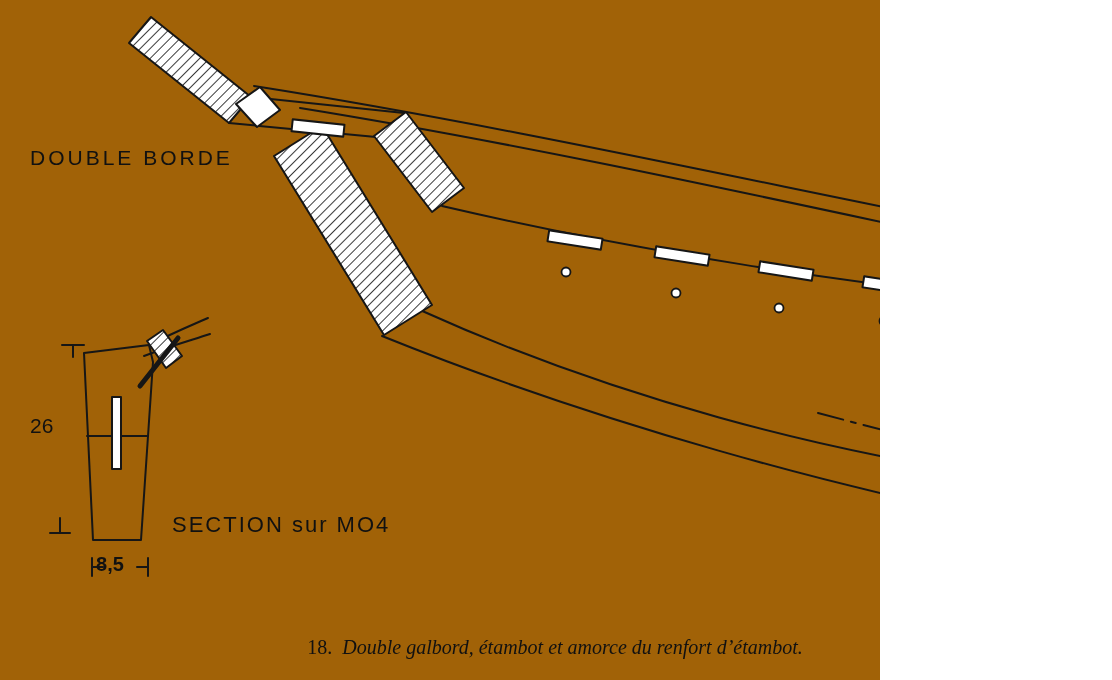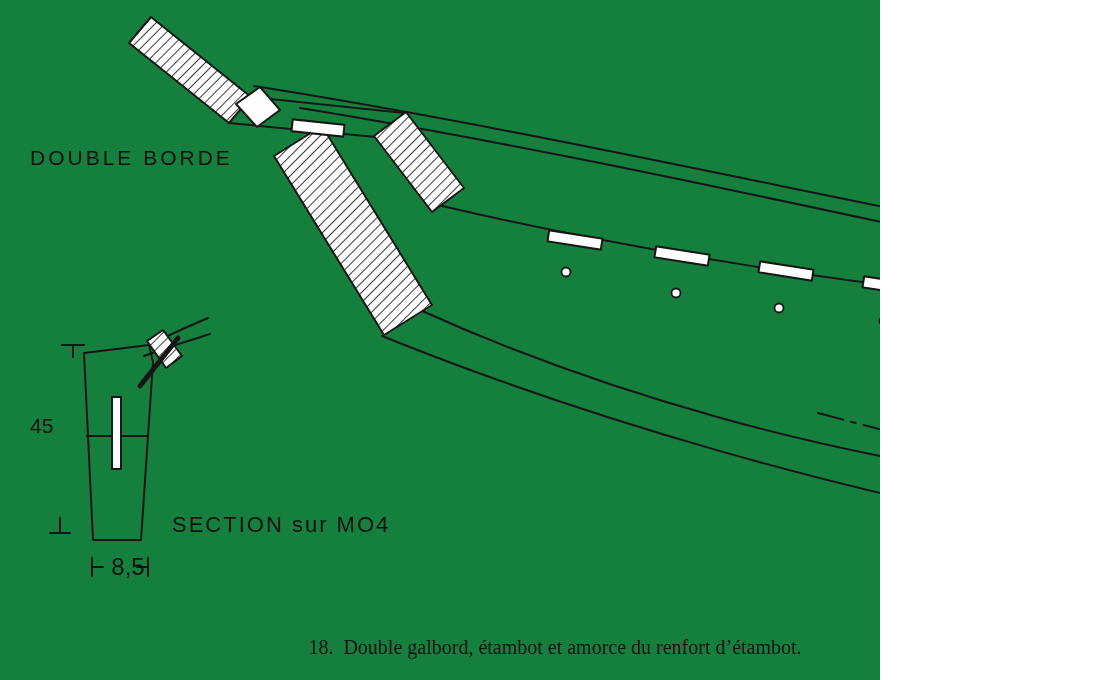--- a/index.html
+++ b/index.html
@@ -1,29 +1,29 @@
 <!DOCTYPE html>
 <html><head>
 <meta charset="utf-8">
 <style>
   html,body{margin:0;padding:0;background:#ffffff;}
-  #page{position:relative;width:880px;height:680px;background:#15803d;overflow:hidden;
+  #page{position:relative;width:880px;height:680px;background:#a16207;overflow:hidden;
         font-family:"Liberation Sans",sans-serif;color:#111;}
   #drawing{position:absolute;left:0;top:0;}
   .label{position:absolute;white-space:nowrap;color:#111;}
   .lbl-double-borde{left:30px;top:146px;font-size:21px;letter-spacing:3px;font-weight:500;}
   .lbl-m04{left:956px;top:146px;display:flex;align-items:baseline;}
   .lbl-m04 .m{font-size:46px;font-weight:700;}
   .lbl-m04 .num{font-size:30px;font-weight:500;letter-spacing:1px;}
   .lbl-26{left:30px;top:414px;font-size:21px;}
   .lbl-section{left:172px;top:512px;font-size:22px;letter-spacing:2px;font-weight:500;}
-  .lbl-85{left:111px;top:553px;font-size:24px;width:34px;text-align:center;}
+  .lbl-85{left:93px;top:553px;font-size:20px;width:34px;text-align:center;font-weight:bold;}
   .caption{position:absolute;left:60px;top:636px;width:990px;text-align:center;
            font-family:"Liberation Serif",serif;font-size:20px;color:#111;}
-  .caption .cap-text{margin-left:10px;}
+  .caption .cap-text{margin-left:10px;font-style:italic;}
 </style>
 </head>
 <body>
 
 <div id="page">
 
   <svg id="drawing" width="1112" height="680" viewBox="0 0 1112 680" xmlns="http://www.w3.org/2000/svg">
     <defs>
       <pattern id="hatch" patternUnits="userSpaceOnUse" width="7" height="7" patternTransform="rotate(45)">
         <rect width="7" height="7" fill="#ffffff"></rect>
@@ -103,21 +103,21 @@
     </g>
   </svg>
 
   <div class="label lbl-double-borde">DOUBLE BORDE</div>
 
   <div class="label lbl-m04">
     <span class="m">M</span>
     <span class="num">04</span>
   </div>
 
-  <div class="label lbl-26">45</div>
+  <div class="label lbl-26">26</div>
 
   <div class="label lbl-section">SECTION sur MO4</div>
 
   <div class="label lbl-85">8,5</div>
 
   <div class="caption">
     <span class="cap-num">18.</span><span class="cap-text">Double galbord, étambot et amorce du renfort d’étambot.</span>
   </div>
 
 </div>

